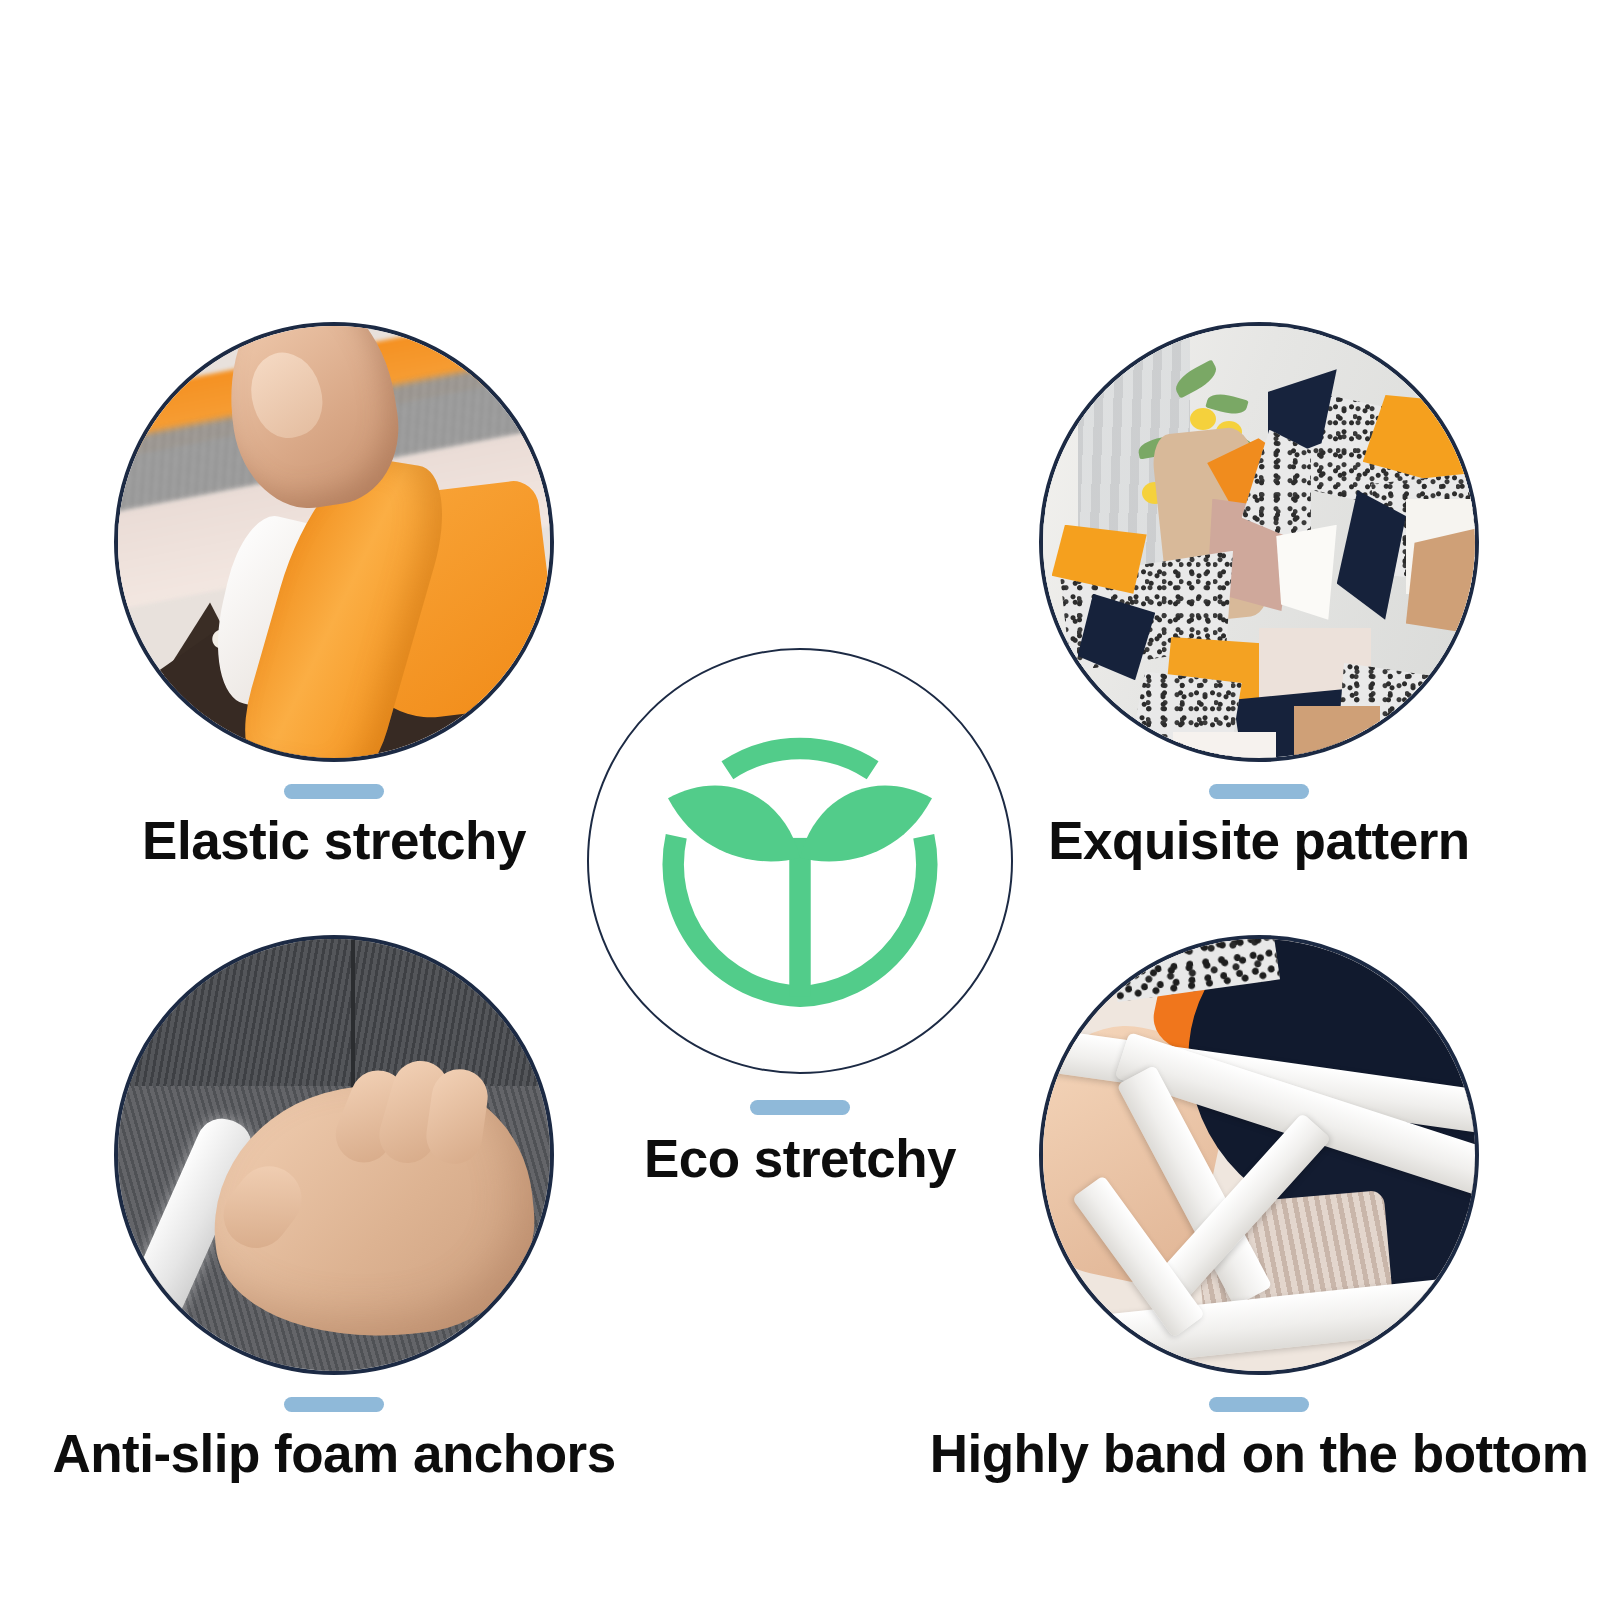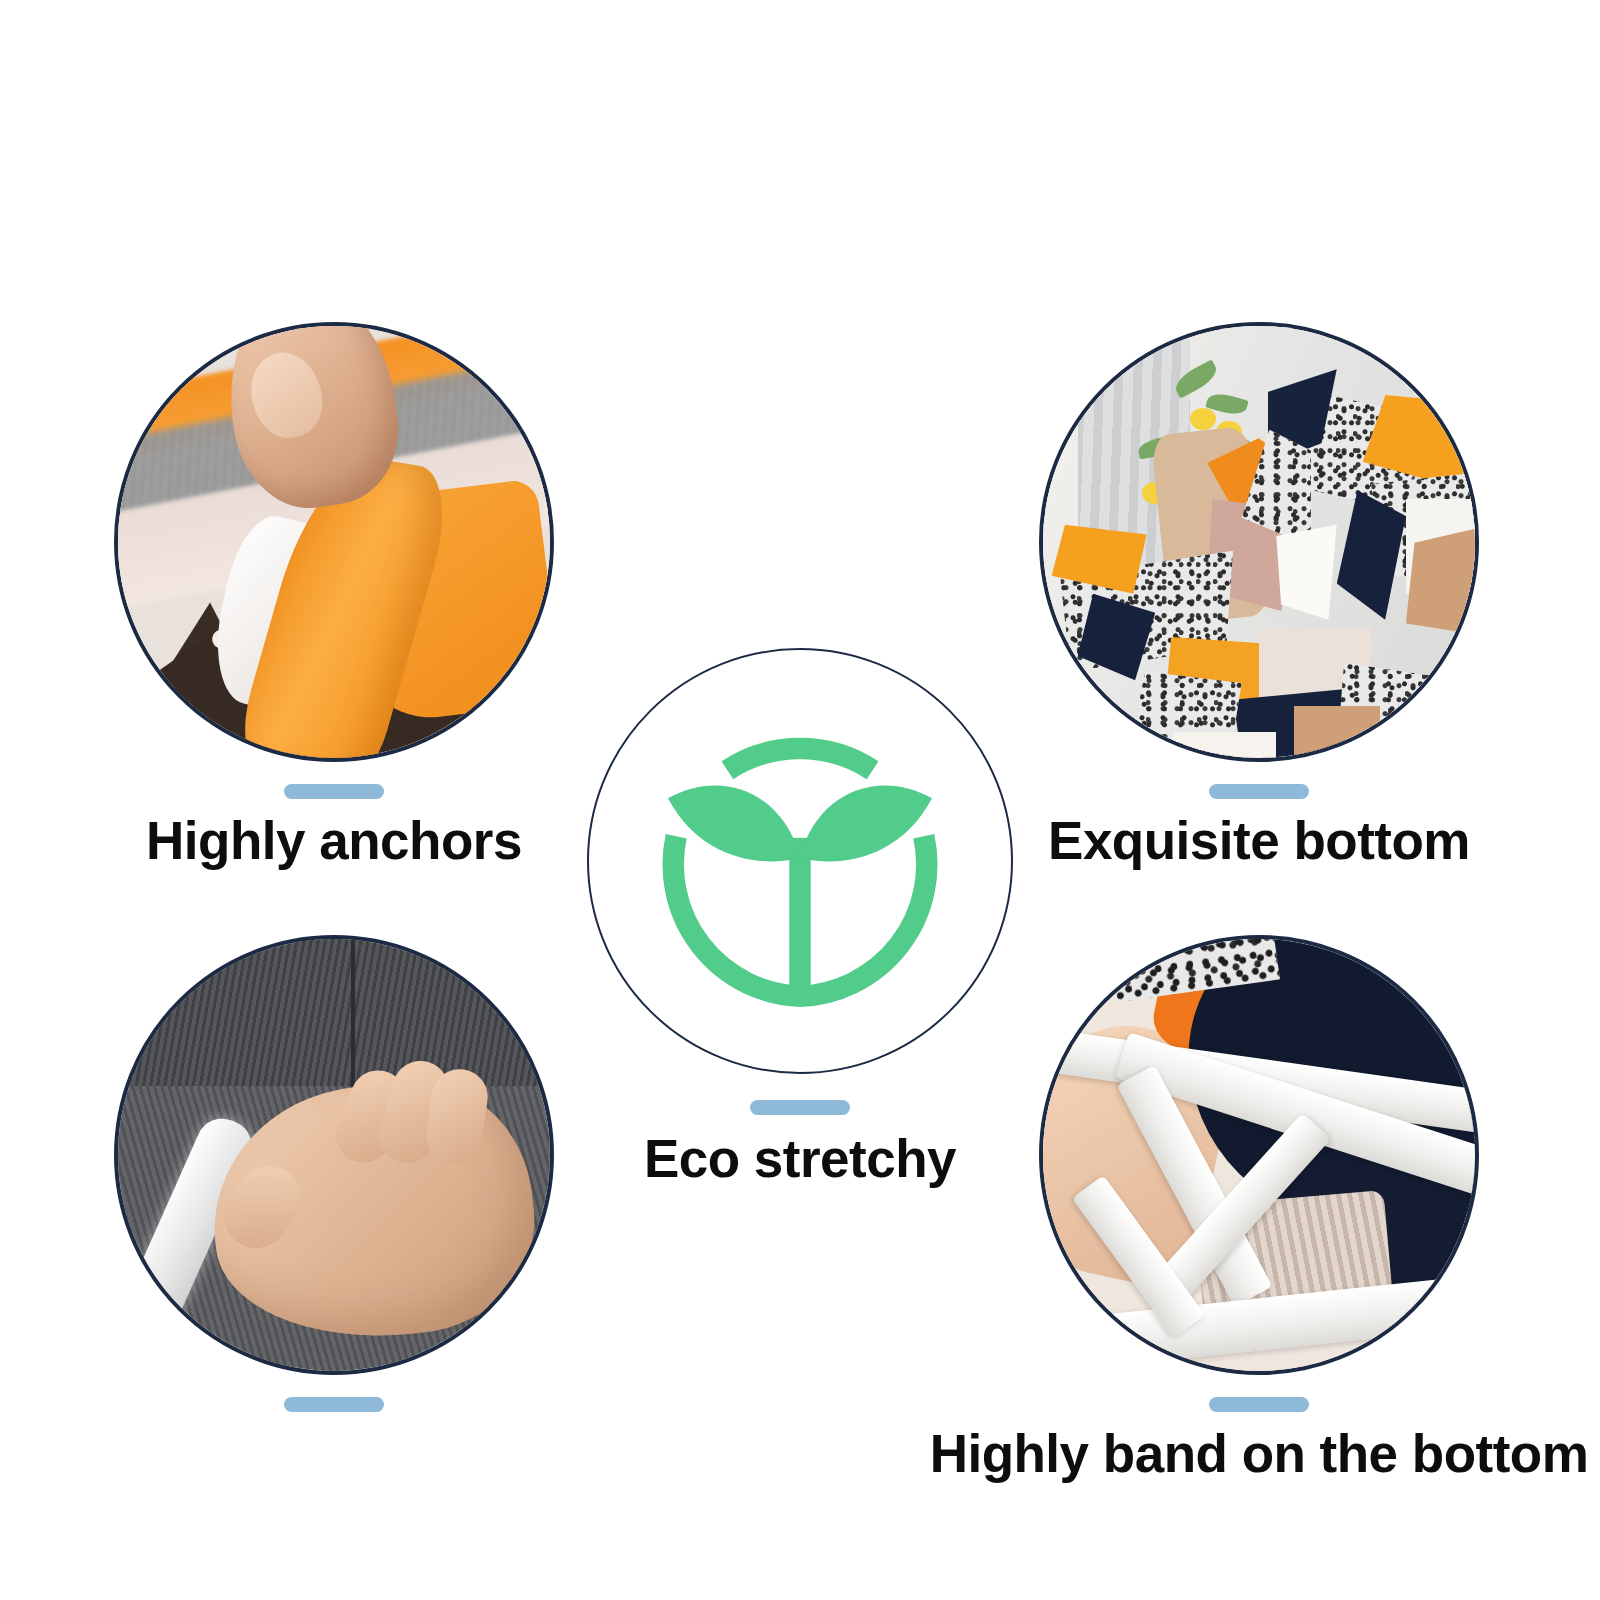--- a/index.html
+++ b/index.html
@@ -313,21 +313,21 @@
         <div class="dark-wedge"></div>
         <div class="leopard"></div>
         <div class="white-fold"></div>
         <div class="orange-pull2"></div>
         <div class="orange-pull"></div>
         <div class="thumb"></div>
         <div class="nail"></div>
       </div>
     </div>
     <div class="divider"></div>
-    <div class="caption">Highly anchors</div>
+    <div class="caption">Elastic stretchy</div>
   </div>
 
   <div class="feature feat-tr">
     <div class="photo-circle">
       <div class="photo-inner art-sofa">
         <div class="wall"></div>
         <div class="curtain"></div>
 
         <div class="lemon-leaf" style="left:30%;top:10%;width:46px;height:20px;transform:rotate(-28deg);"></div>
         <div class="lemon-leaf" style="left:38%;top:16%;width:40px;height:18px;transform:rotate(16deg);"></div>
@@ -359,21 +359,21 @@
         <div class="patch" style="left:28%;top:72%;width:28%;height:18%;background:#f4a222;clip-path:polygon(6% 0,100% 10%,92% 92%,0 100%);"></div>
         <div class="patch" style="left:50%;top:70%;width:26%;height:16%;background:#ece1da;"></div>
         <div class="patch" style="left:44%;top:84%;width:26%;height:18%;background:#16223b;clip-path:polygon(0 14%,100% 0,92% 100%,8% 90%);"></div>
         <div class="patch speckle" style="left:20%;top:80%;width:26%;height:22%;clip-path:polygon(14% 0,100% 12%,88% 100%,0 84%);"></div>
         <div class="patch speckle" style="left:68%;top:78%;width:28%;height:24%;clip-path:polygon(6% 0,100% 16%,92% 100%,0 90%);"></div>
         <div class="patch" style="left:58%;top:88%;width:20%;height:16%;background:#cfa077;"></div>
         <div class="patch" style="left:30%;top:94%;width:24%;height:12%;background:#f6f2ee;"></div>
       </div>
     </div>
     <div class="divider"></div>
-    <div class="caption">Exquisite bottom</div>
+    <div class="caption">Exquisite pattern</div>
   </div>
 
   <div class="eco-block">
     <div class="eco-circle">
       <svg viewBox="0 0 200 200">
 
         <path d="M 56 31 A 80 80 0 0 1 144 31" fill="none" stroke="#52cc8a" stroke-width="13" stroke-linecap="butt" transform="translate(0,14)"></path>
         <path d="M 25 85 A 80 80 0 0 0 100 182 A 80 80 0 0 0 175 85" fill="none" stroke="#52cc8a" stroke-width="13" stroke-linecap="butt"></path>
 
         <rect x="93.5" y="86" width="13" height="96" fill="#52cc8a"></rect>
@@ -394,20 +394,21 @@
         <div class="seam"></div>
         <div class="rod"></div>
         <div class="hand"></div>
         <div class="finger" style="left:52%;top:30%;width:13%;height:22%;transform:rotate(22deg);"></div>
         <div class="finger" style="left:62%;top:28%;width:13%;height:24%;transform:rotate(16deg);"></div>
         <div class="finger" style="left:72%;top:30%;width:13%;height:22%;transform:rotate(8deg);"></div>
         <div class="finger" style="left:26%;top:52%;width:15%;height:20%;transform:rotate(38deg);"></div>
       </div>
     </div>
     <div class="divider"></div>
+    <div class="caption">Anti-slip foam anchors</div>
   </div>
 
   <div class="feature feat-br">
     <div class="photo-circle">
       <div class="photo-inner art-elastic">
         <div class="arm"></div>
         <div class="orange-bit"></div>
         <div class="navy"></div>
         <div class="speck-top"></div>
         <div class="navy2"></div>

